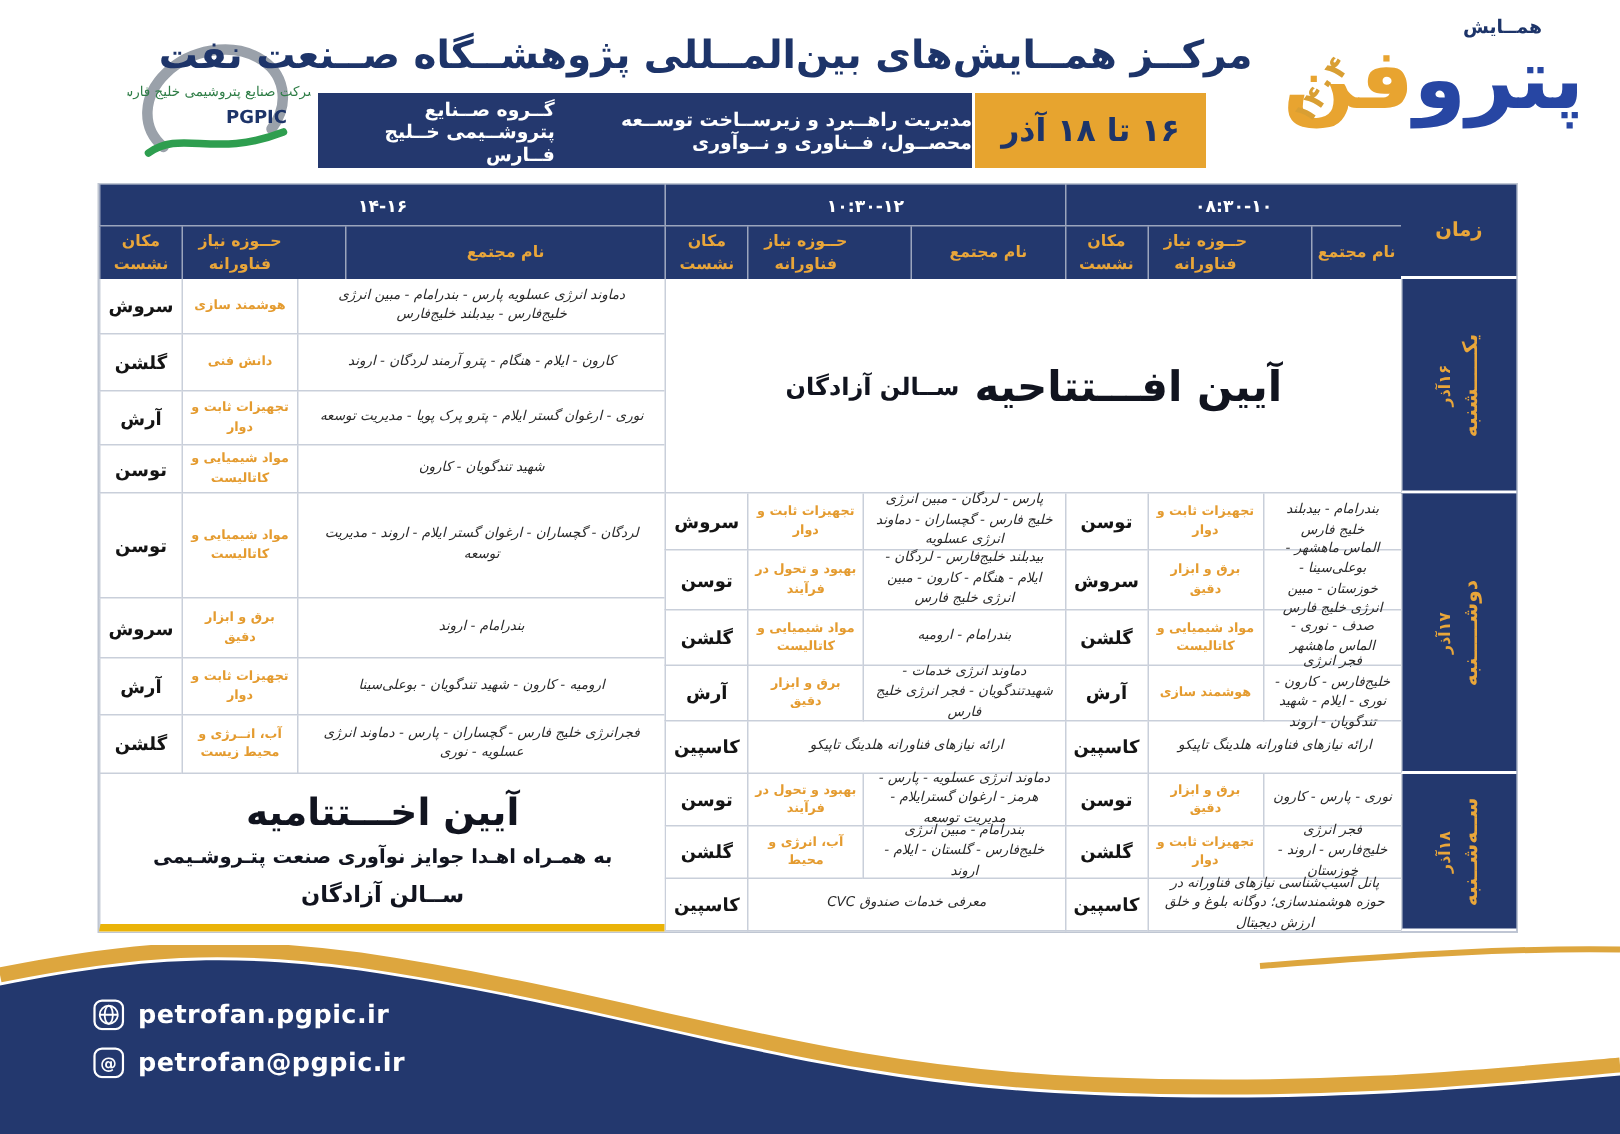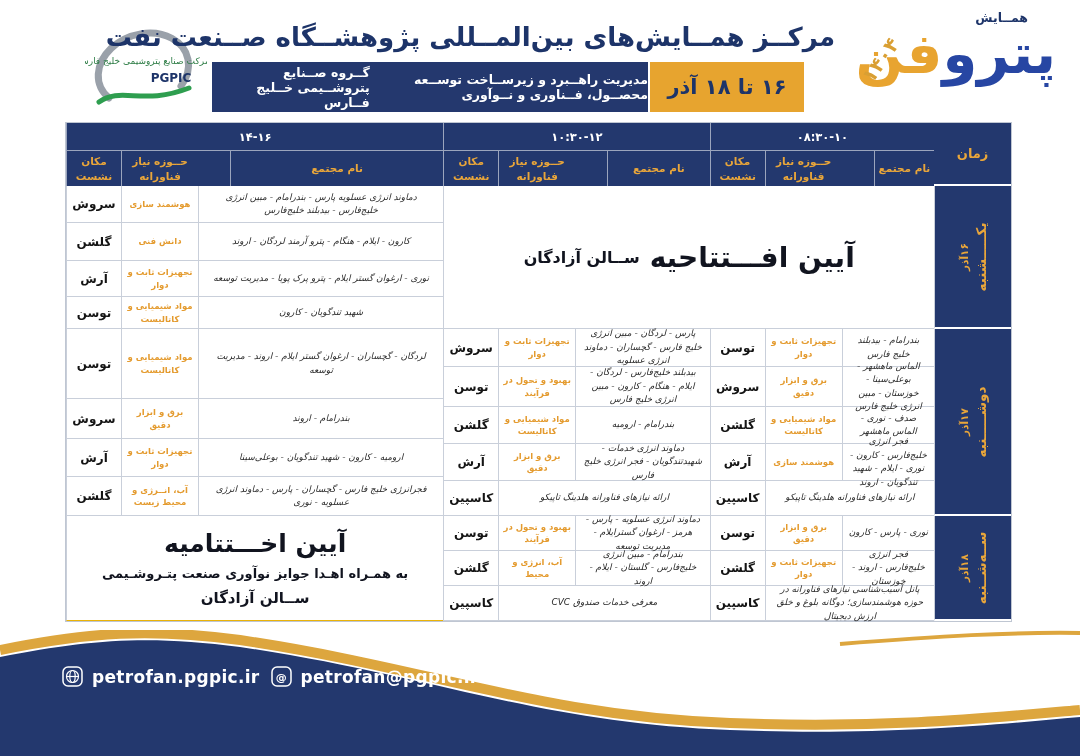--- a/index.html
+++ b/index.html
@@ -84,30 +84,30 @@
   .c-need{ width:77px; font-size:8.5px; font-weight:bold; color:#e49b2f; line-height:1.45; padding:1px 4px; }
   .c-venue{ width:55px; font-size:12px; font-weight:bold; color:#141414; }
   
   .ceremony{
     width:492px; border-left:1px solid #c9cfda; border-bottom:1px solid #c9cfda;
     display:flex; flex-direction:row; align-items:center; justify-content:center; gap:10px; background:#fff;
   }
   .cer-title{ font-size:28px; font-weight:800; color:#11141f; }
   .cer-venue{ font-size:16px; font-weight:bold; color:#11141f; }
   .closing{
-    width:378px; border-left:1px solid #c9cfda; border-bottom:1px solid #eab308;
+    width:378px; border-left:1px solid #c9cfda; border-bottom:5px solid #eab308;
     display:flex; flex-direction:column; align-items:center; justify-content:center; gap:8px; background:#fff;
   }
   .clo-title{ font-size:25px; font-weight:800; color:#11141f; }
   .clo-sub{ font-size:13px; font-weight:bold; color:#11141f; }
   .clo-venue{ font-size:15px; font-weight:bold; color:#11141f; }
   
   .wave{ position:absolute; left:0; bottom:0; width:1080px; height:126px; }
   .contacts{
-    position:absolute; left:62px; top:666px; display:flex; flex-direction:row; gap:11px;
+    position:absolute; left:62px; top:666px; display:flex; flex-direction:column; gap:11px;
     direction:ltr; z-index:3;
   }
   .crow{ display:flex; align-items:center; gap:9px; color:#fff; font-size:17px; font-weight:bold; letter-spacing:.3px; cursor:pointer; }
   .cicon{ width:21px; height:21px; flex:0 0 auto; }
 </style>
 </head>
 <body>
 
 <div class="page">
 

